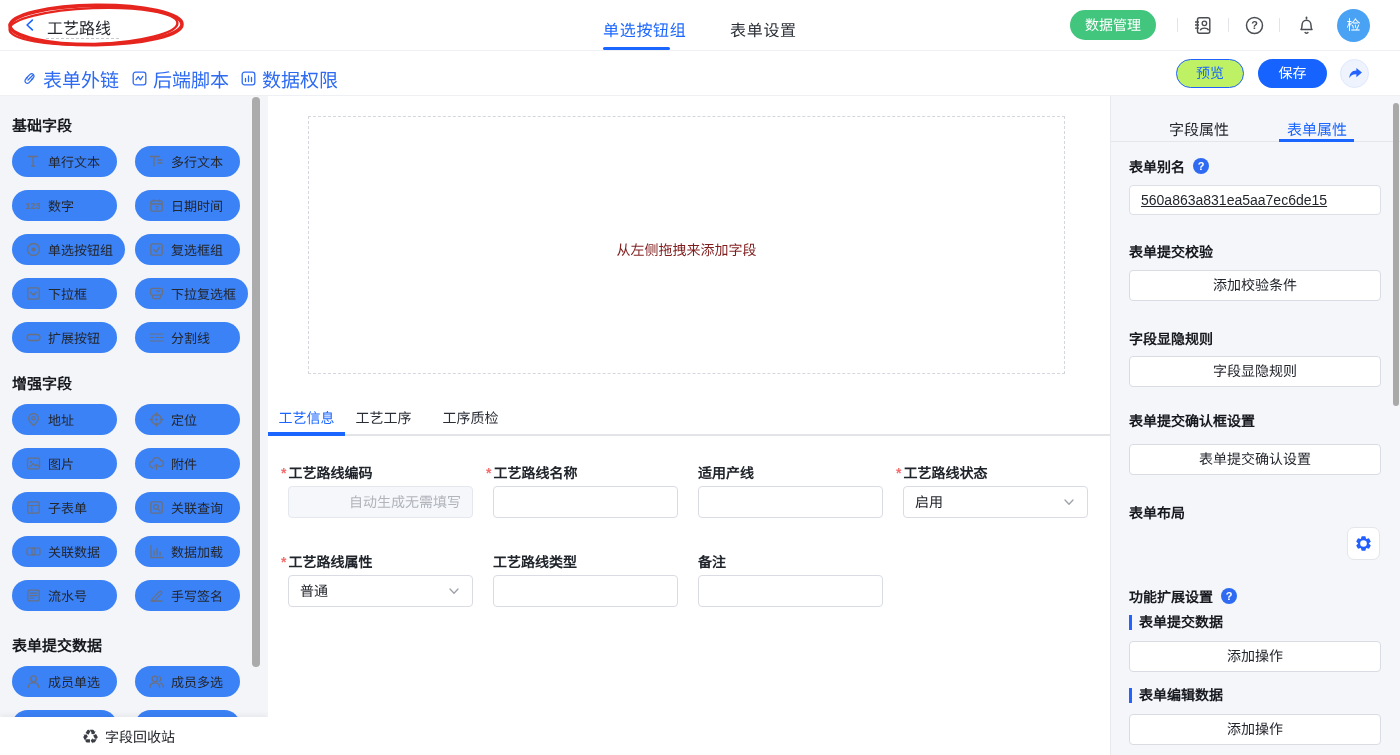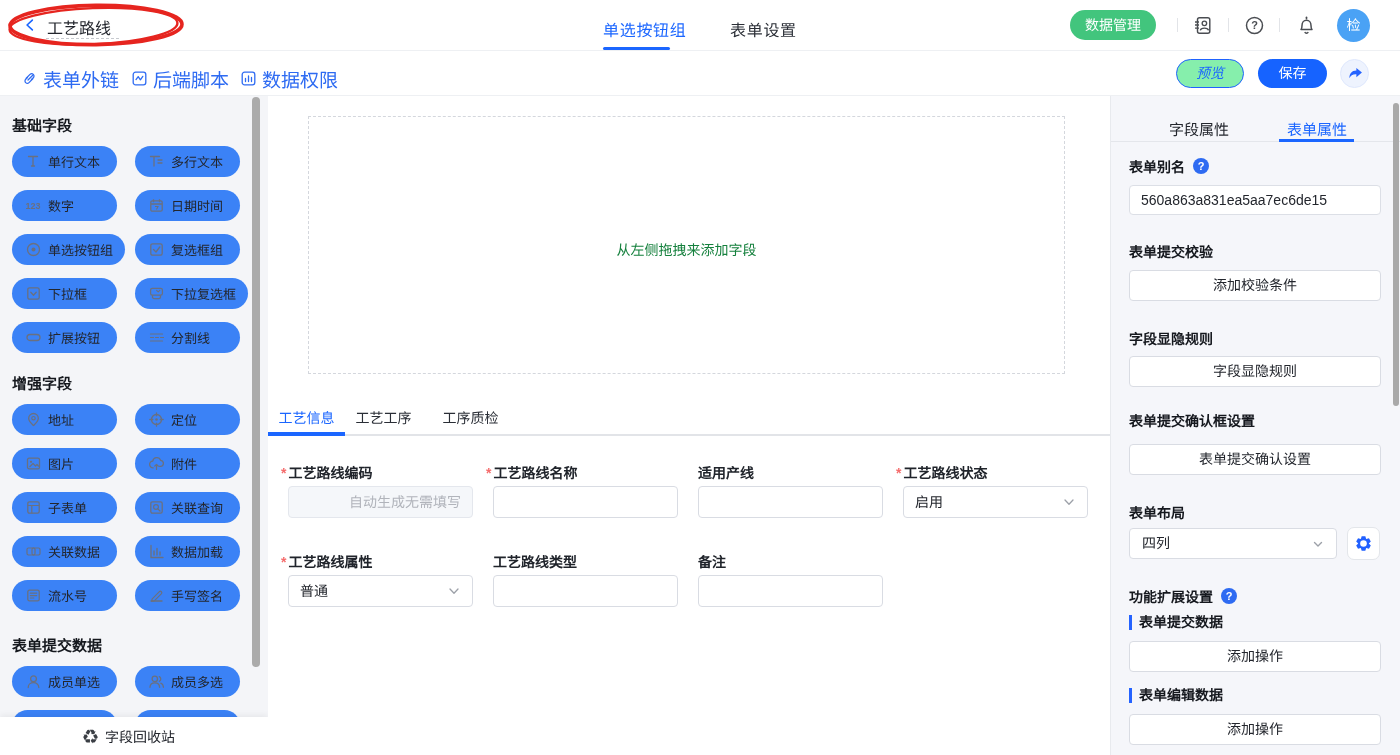--- a/index.html
+++ b/index.html
@@ -19,54 +19,54 @@
   #topind { position:absolute; left:603px; top:47px; width:67px; height:3px; background:#1b66ff; border-radius:2px; }
   #btn-data { position:absolute; left:1070px; top:10px; width:86px; height:30px; background:#42c57d; color:#fff; border-radius:15px; text-align:center; line-height:30px; font-size:14px; }
   .hdiv { position:absolute; top:18px; width:1px; height:14px; background:#e2e4e8; }
   .hicon { position:absolute; top:16px; width:19px; height:19px; }
   #avatar { position:absolute; left:1337px; top:9px; width:33px; height:33px; border-radius:50%; background:#4aa2f5; color:#fff; text-align:center; line-height:33px; font-size:14px; }
 
   
   #toolbar { position:absolute; left:0; top:51px; width:1400px; height:45px; background:#fff; border-bottom:1px solid #eef0f3; z-index:4; }
   .tlink { position:absolute; top:14px; color:#2e6bf2; font-size:19px; display:flex; align-items:center; }
   .tlink svg { margin-right:6px; }
-  #btn-preview { position:absolute; left:1176px; top:8px; width:68px; height:29px; border:1px solid #2062ff; color:#1b66ff; background:#86efac; border-radius:15px; text-align:center; line-height:27px; font-size:14px;font-style:italic; }
+  #btn-preview { position:absolute; left:1176px; top:8px; width:68px; height:29px; border:1px solid #2062ff; color:#1b66ff; background:#bef264; border-radius:15px; text-align:center; line-height:27px; font-size:14px; }
   #btn-save { position:absolute; left:1258px; top:8px; width:69px; height:29px; background:#1663ff; color:#fff; border-radius:15px; text-align:center; line-height:29px; font-size:14px; }
   #btn-share { position:absolute; left:1340px; top:8px; width:29px; height:29px; background:#eef3fe; border:1px solid #dfe8fd; border-radius:50%; }
 
   
   #sidebar { position:absolute; left:0; top:96px; width:268px; height:659px; background:#f4f5f8; overflow:hidden; }
   .sechead { position:absolute; left:12px; font-size:15px; font-weight:bold; color:#15181e; }
   .pill { position:absolute; height:31px; background:#3b82f6; border-radius:16px; display:flex; align-items:center; padding:0 12px 0 14px; font-size:13px; color:#23262d; white-space:nowrap; min-width:105px; }
   .pill svg { margin-right:7px; flex:none; }
   #sb-scroll { position:absolute; left:252px; top:1px; width:8px; height:570px; background:#ababab; border-radius:4px; }
   #recycle { position:absolute; left:0; top:621px; width:268px; height:38px; background:#fff; box-shadow:0 -2px 6px rgba(0,0,0,0.06); display:flex; align-items:center; justify-content:center; font-size:14px; color:#23262d; }
   #recycle { padding-right:10px; }
 
   
   #canvas { position:absolute; left:268px; top:96px; width:842px; height:659px; background:#fff; }
   #dashbox { position:absolute; left:40px; top:20px; width:757px; height:258px; border:1px dashed #d4d7dd; }
-  #dashbox span { position:absolute; left:0; right:0; top:122px; text-align:center; color:#15803d; font-size:14px; }
+  #dashbox span { position:absolute; left:0; right:0; top:122px; text-align:center; color:#7f1d1d; font-size:14px; }
   .ftab { position:absolute; top:311px; width:77px; text-align:center; font-size:14px; color:#2a2e36; }
   #ftabline { position:absolute; left:0px; top:338px; width:842px; height:2px; background:#e2e4e8; }
   #ftabind { position:absolute; left:0px; top:336px; width:77px; height:4px; background:#1b66ff; z-index:2; }
   .flabel { position:absolute; font-size:14px; font-weight:bold; color:#20242b; white-space:nowrap; }
   .flabel .red { color:#f56c6c; margin-right:2px; font-weight:bold; }
   .finput { position:absolute; width:185px; height:32px; background:#fff; border:1px solid #d9dce3; border-radius:4px; line-height:30px; padding:0 11px; font-size:14px; color:#23262d; }
   .finput.disabled { background:#f5f7fa; border-color:#e4e7ed; color:#b1b4bb;text-align:right; }
   .fselect { display:flex; align-items:center; justify-content:space-between; }
 
   
   #rpanel { position:absolute; left:1110px; top:96px; width:290px; height:659px; background:#f5f6fa; border-left:1px solid #e8eaee; }
   .rtab { position:absolute; top:22px; font-size:15px; color:#23262d; }
   #rtabline { position:absolute; left:0; top:45px; width:290px; height:1px; background:#e4e6eb; }
   #rtabind { position:absolute; left:168px; top:43px; width:75px; height:3px; background:#1b66ff; }
   .rlabel { position:absolute; left:18px; font-size:14px; font-weight:bold; color:#15181e; display:flex; align-items:center; }
   .qmark { display:inline-block; width:16px; height:16px; border-radius:50%; background:#2e6bf2; color:#fff; font-size:11px; font-weight:bold; text-align:center; line-height:16px; margin-left:8px; }
-  .rinput { position:absolute; left:18px; width:252px; height:30px; background:#fff; border:1px solid #dcdfe6; border-radius:4px; line-height:28px; padding:0 11px; font-size:14px; color:#23262d; }
+  .rinput { position:absolute; left:18px; width:252px; height:30px; background:#fff; border:1px solid #dcdfe6; border-radius:4px; line-height:28px; padding:0 11px; font-size:14px; color:#23262d;text-decoration:underline; }
   .rbtn { position:absolute; left:18px; width:252px; height:31px; background:#fff; border:1px solid #d9dce3; border-radius:4px; text-align:center; line-height:29px; font-size:14px; color:#23262d; }
   .bartext { position:absolute; left:18px; font-size:14px; font-weight:bold; color:#15181e; border-left:3px solid #2563ff; padding-left:7px; line-height:15px; }
   #rp-scroll { position:absolute; left:1393px; top:103px; width:6px; height:303px; background:#a9a9a9; border-radius:3px; z-index:9; }
 </style>
 </head>
 <body>
 
 <div id="header">
   <svg id="back" viewBox="0 0 16 18">
       <path d="M11.5 3 L5 9 L11.5 15" fill="none" stroke="#1b66ff" stroke-width="2" stroke-linecap="round" stroke-linejoin="round"></path>
@@ -276,25 +276,20 @@
   <div id="rtabind"></div>
   <div class="rlabel" style="top:60px">表单别名 <span class="qmark">?</span></div>
   <div class="rinput" style="top:89px">560a863a831ea5aa7ec6de15</div>
   <div class="rlabel" style="top:145px">表单提交校验</div>
   <div class="rbtn" style="top:174px">添加校验条件</div>
   <div class="rlabel" style="top:232px">字段显隐规则</div>
   <div class="rbtn" style="top:260px">字段显隐规则</div>
   <div class="rlabel" style="top:314px">表单提交确认框设置</div>
   <div class="rbtn" style="top:348px">表单提交确认设置</div>
   <div class="rlabel" style="top:406px">表单布局</div>
-  <div class="rbtn fselect" style="top:432px; width:208px; display:flex; align-items:center; justify-content:space-between; padding:0 12px; text-align:left;">四列
-    <svg width="12" height="12" viewBox="0 0 12 12">
-        <path d="M2.5 4.5 L6 8 L9.5 4.5" fill="none" stroke="#9ca0a8" stroke-width="1.4" stroke-linecap="round" stroke-linejoin="round"></path>
-      </svg>
-  </div>
   <div style="position:absolute; left:236px; top:431px; width:33px; height:33px; background:#fff; border:1px solid #e3e6ea; border-radius:7px; display:flex; align-items:center; justify-content:center;">
     <svg width="17" height="17" viewBox="0 0 17 17">
         <path d="M11.15 3.91 L10.34 1.13 L6.66 1.13 L5.85 3.91 L5.85 3.91 L3.03 3.22 L1.19 6.41 L3.20 8.50 L3.20 8.50 L1.19 10.59 L3.03 13.78 L5.85 13.09 L5.85 13.09 L6.66 15.87 L10.34 15.87 L11.15 13.09 L11.15 13.09 L13.97 13.78 L15.81 10.59 L13.80 8.50 L13.80 8.50 L15.81 6.41 L13.97 3.22 L11.15 3.91 Z" fill="#2160ff"></path>
         <circle cx="8.5" cy="8.5" r="3.3" fill="#fff"></circle>
       </svg>
   </div>
   <div class="rlabel" style="top:490px">功能扩展设置 <span class="qmark">?</span></div>
   <div class="bartext" style="top:519px">表单提交数据</div>
   <div class="rbtn" style="top:545px">添加操作</div>
   <div class="bartext" style="top:592px">表单编辑数据</div>

